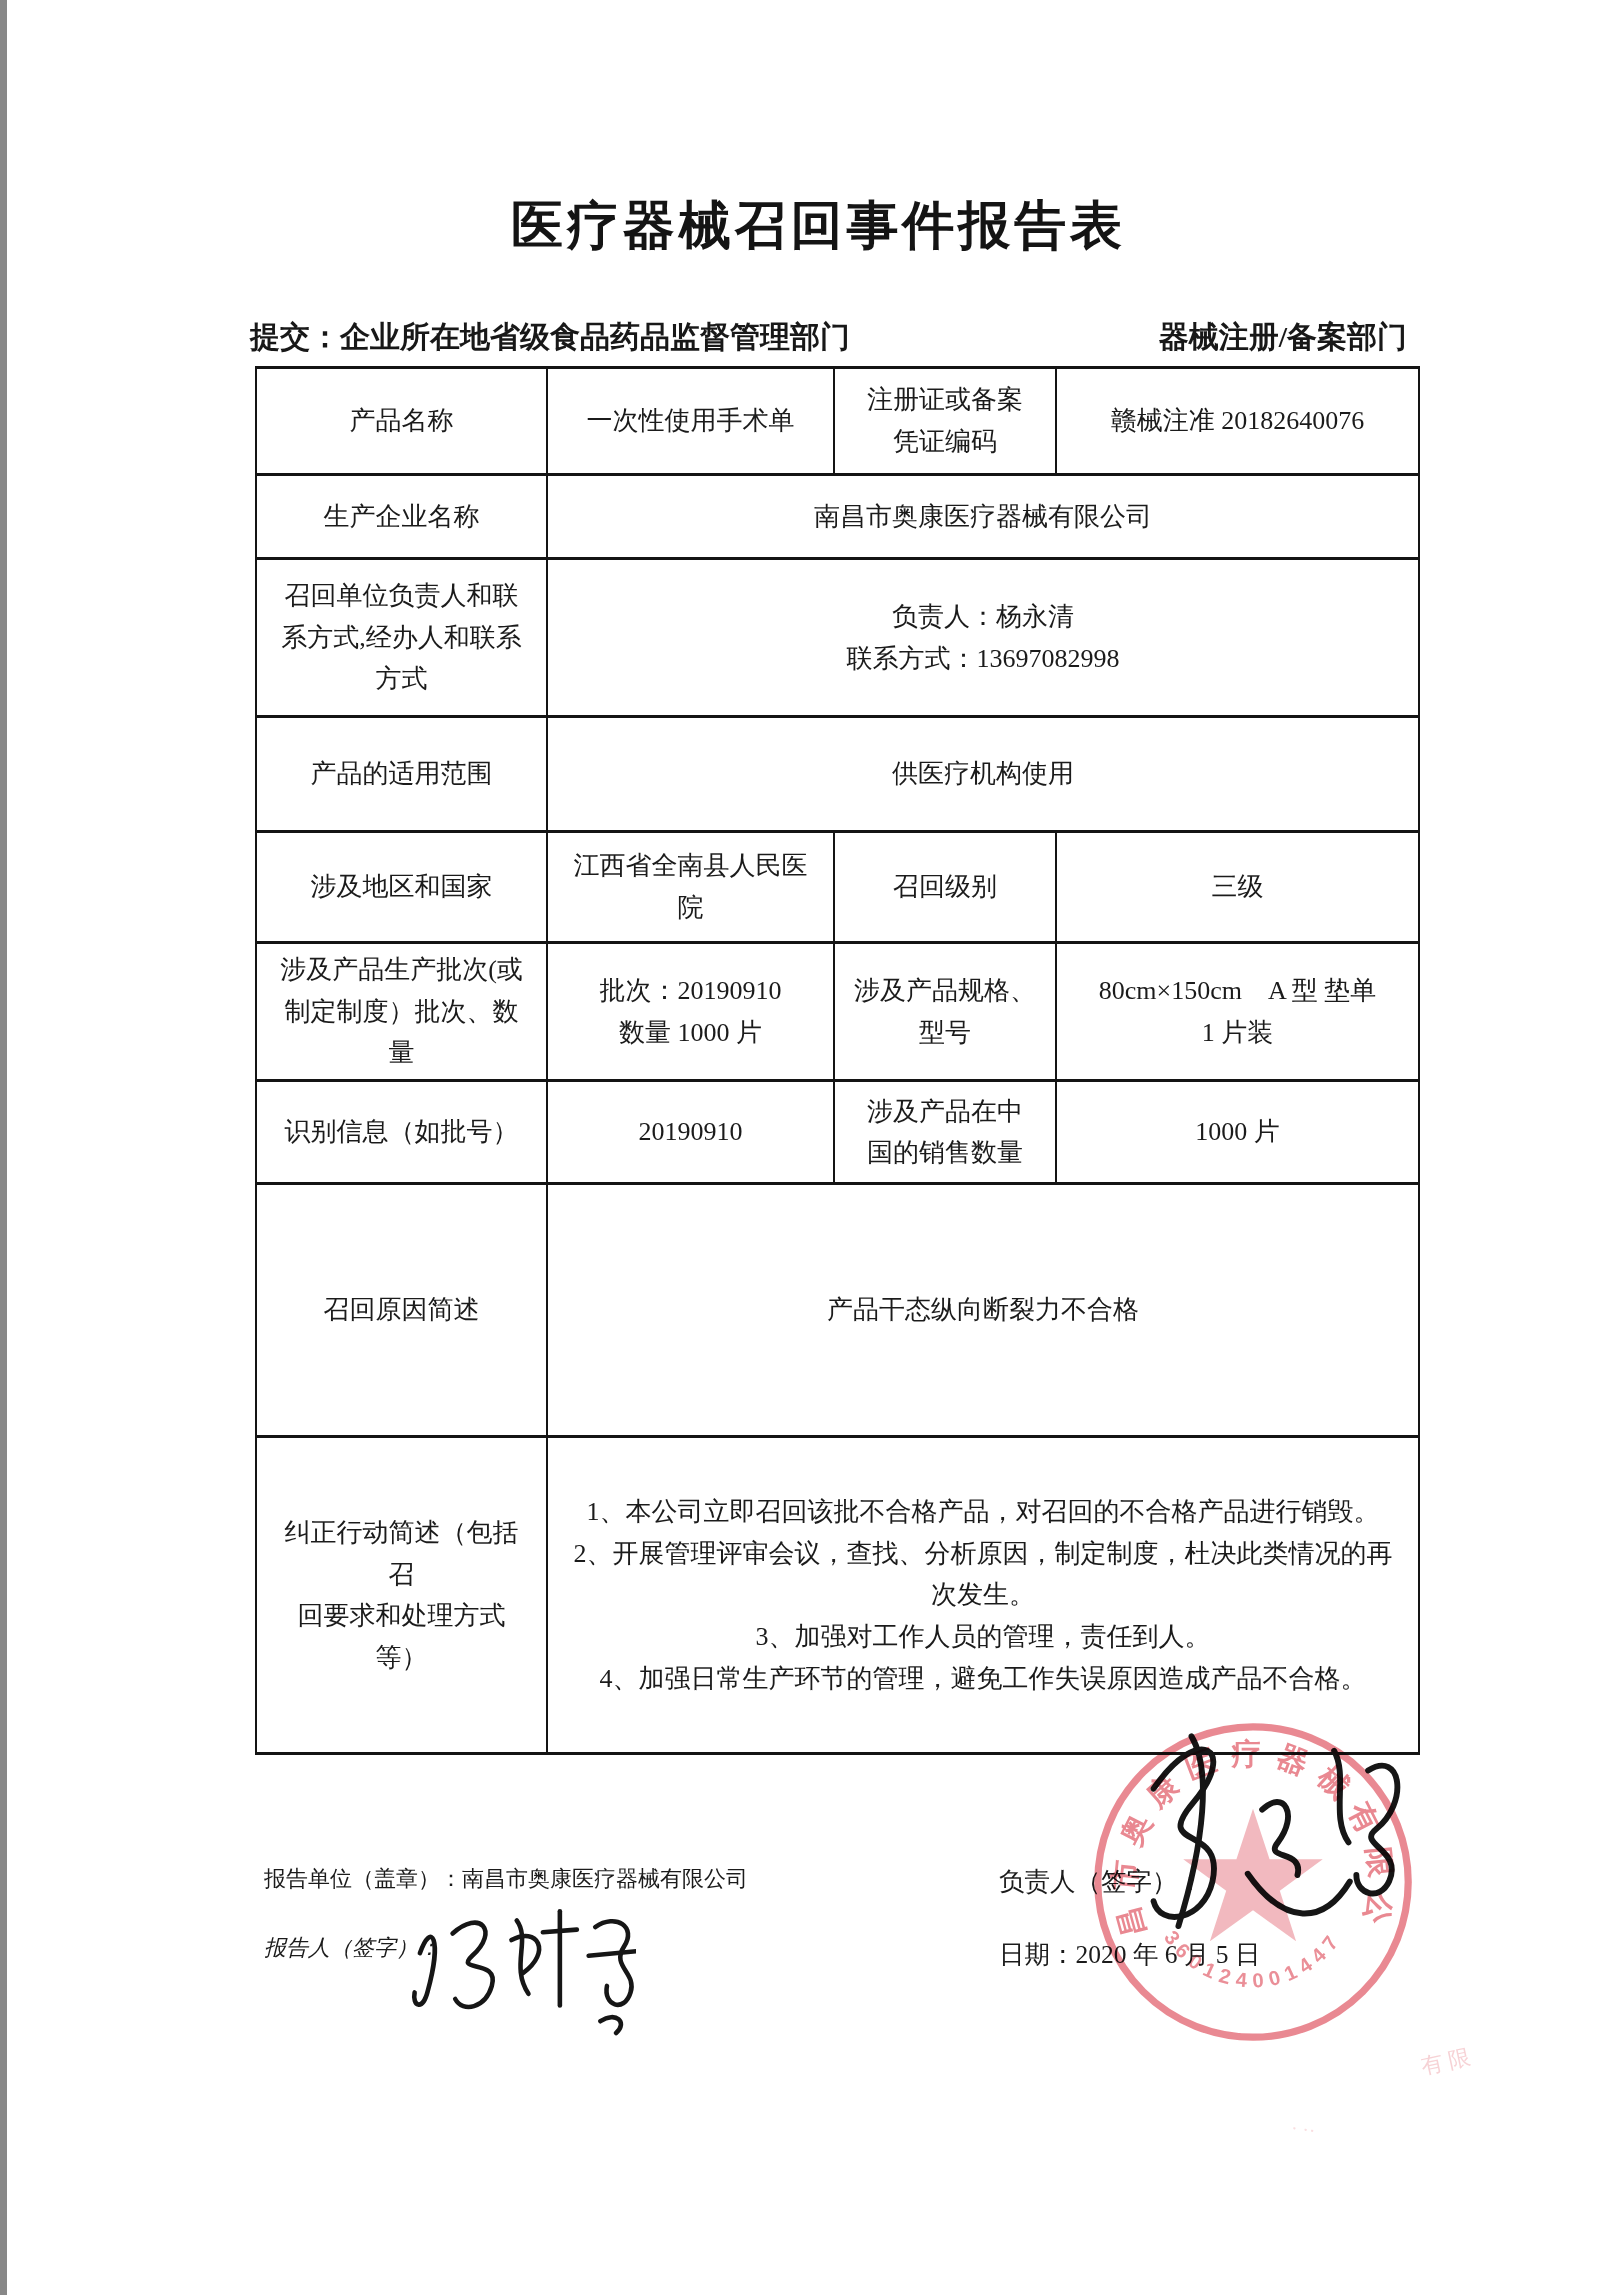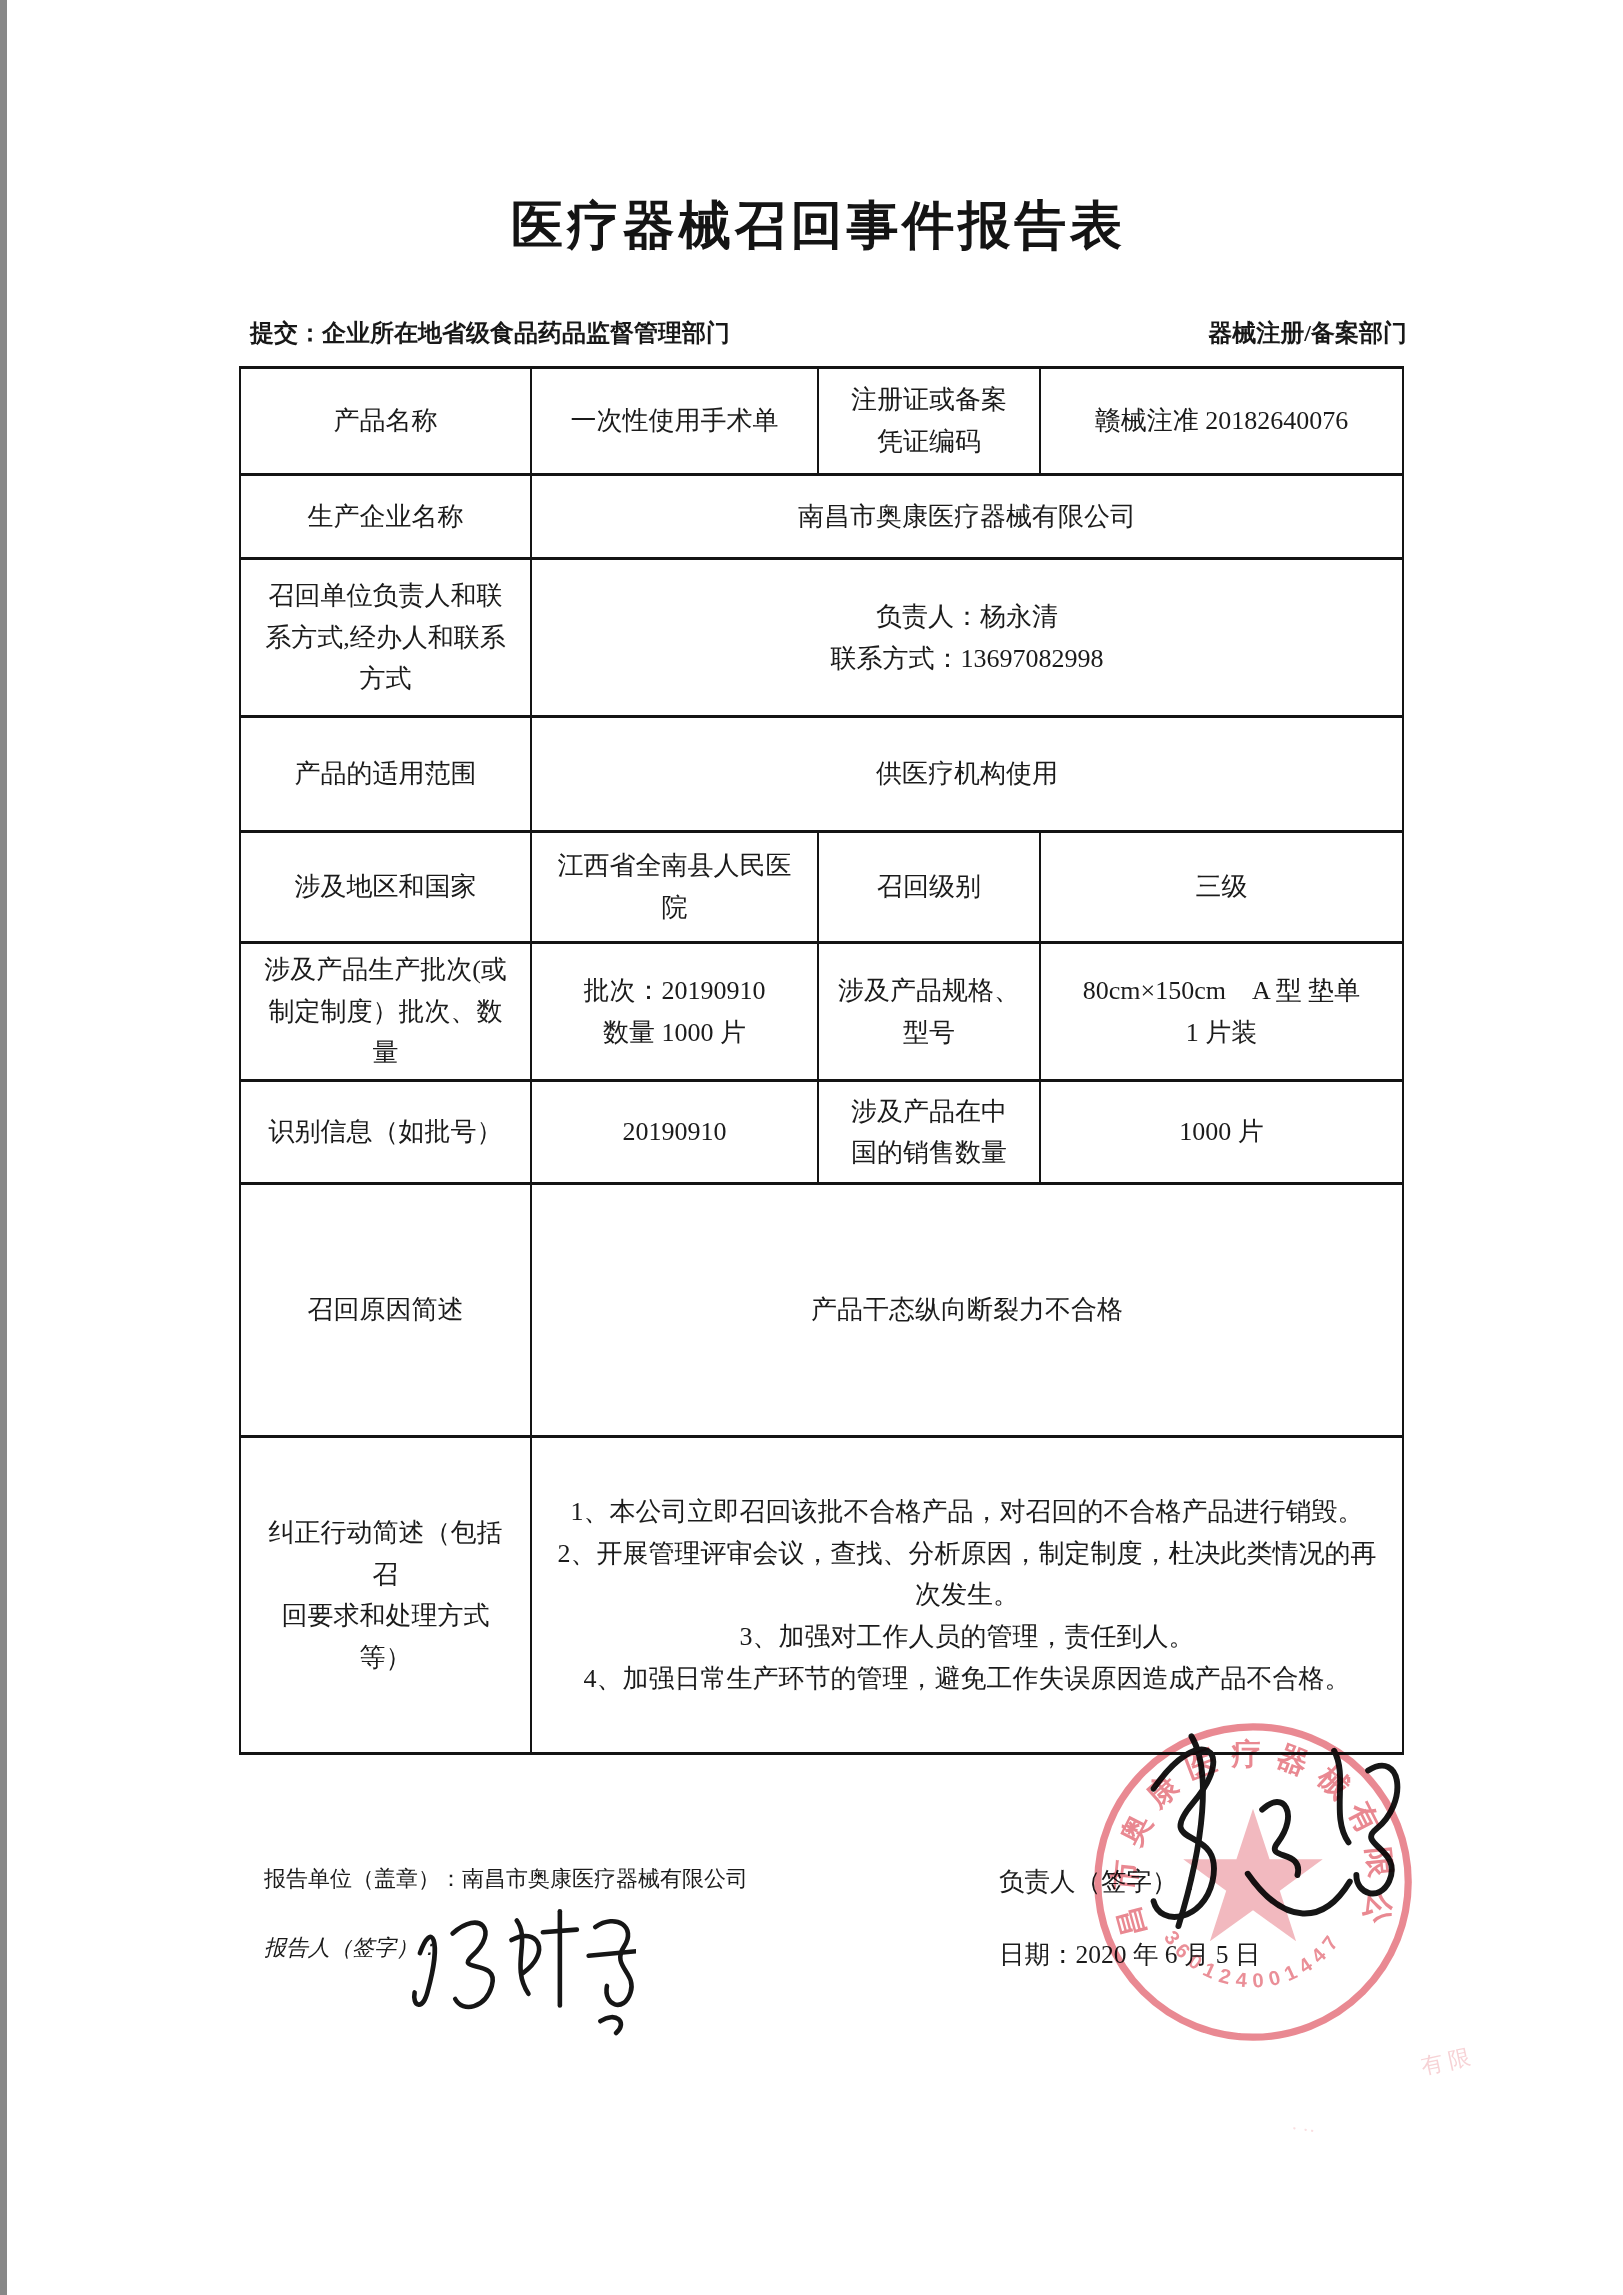--- a/index.html
+++ b/index.html
@@ -16,25 +16,25 @@
   .doc-title{
     position:absolute;top:191px;left:0;width:100%;
     text-align:center;
     font-size:52px;font-weight:700;
     letter-spacing:3.9px;
     color:#141414;
   }
   .submit-line{
     position:absolute;top:317px;left:243px;width:1157px;
     display:flex;justify-content:space-between;align-items:flex-end;
-    font-size:24px;font-weight:700;color:#181818;
+    font-size:30px;font-weight:700;color:#181818;
   }
   
   table.form{
-    position:absolute;left:232px;top:366px;
+    position:absolute;left:248px;top:366px;
     width:1163px;
     border-collapse:collapse;table-layout:fixed;
     background:transparent;
   }
   table.form td{
     border-left:2px solid #141414;
     border-right:2px solid #141414;
     border-top:3.3px solid #141414;
     border-bottom:3.3px solid #141414;
     padding:5.2px 17px;

